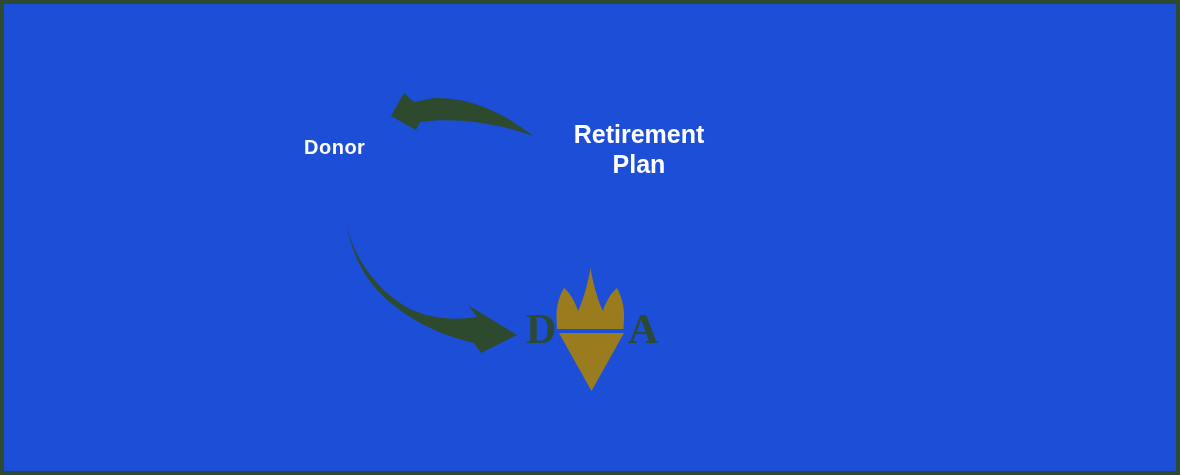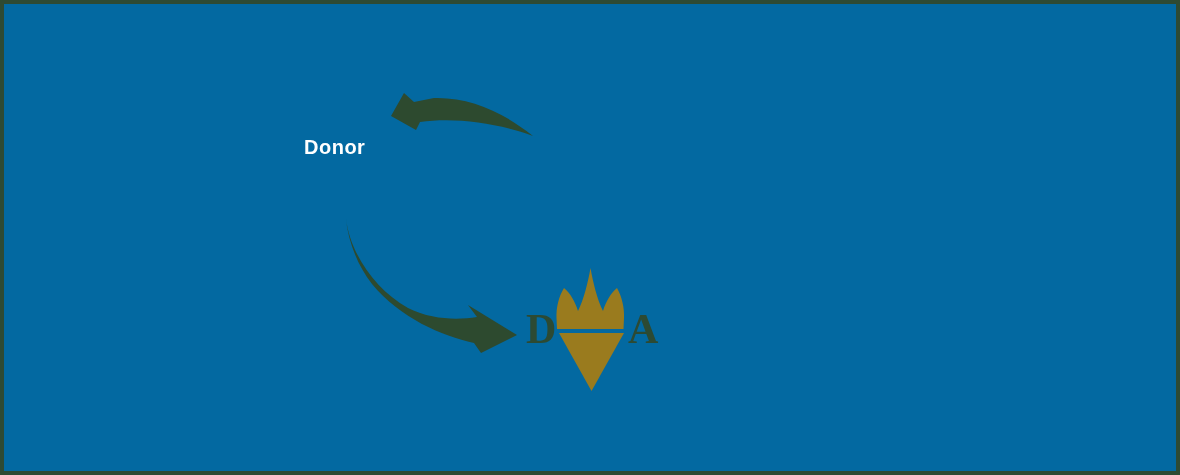--- a/index.html
+++ b/index.html
@@ -5,21 +5,21 @@
   html, body {
     margin: 0;
     padding: 0;
     background: #000;
   }
   .canvas {
     position: relative;
     width: 1180px;
     height: 475px;
     box-sizing: border-box;
-    background: #0369a1;
+    background: #1d4ed8;
     border: 4px solid #2e4a33;
     overflow: hidden;
     font-family: "Liberation Sans", sans-serif;
   }
   .donor-label {
     position: absolute;
     left: 300px;
     top: 132px;
     color: #ffffff;
     font-size: 20px;
@@ -47,20 +47,24 @@
     height: 467px;
   }
 </style>
 </head>
 <body>
 
 <div class="canvas">
 
   <div class="donor-label">Donor</div>
 
+  <div class="retirement-label">
+    <span>Retirement</span>
+    <span>Plan</span>
+  </div>
 
   <svg class="overlay-svg" viewBox="0 0 1172 467" xmlns="http://www.w3.org/2000/svg">
 
     <path d="M 529 132
              C 499 108, 466 93, 430 94
              L 410 98
              L 400 89
              L 387 112
              L 412 126
              L 416 118

